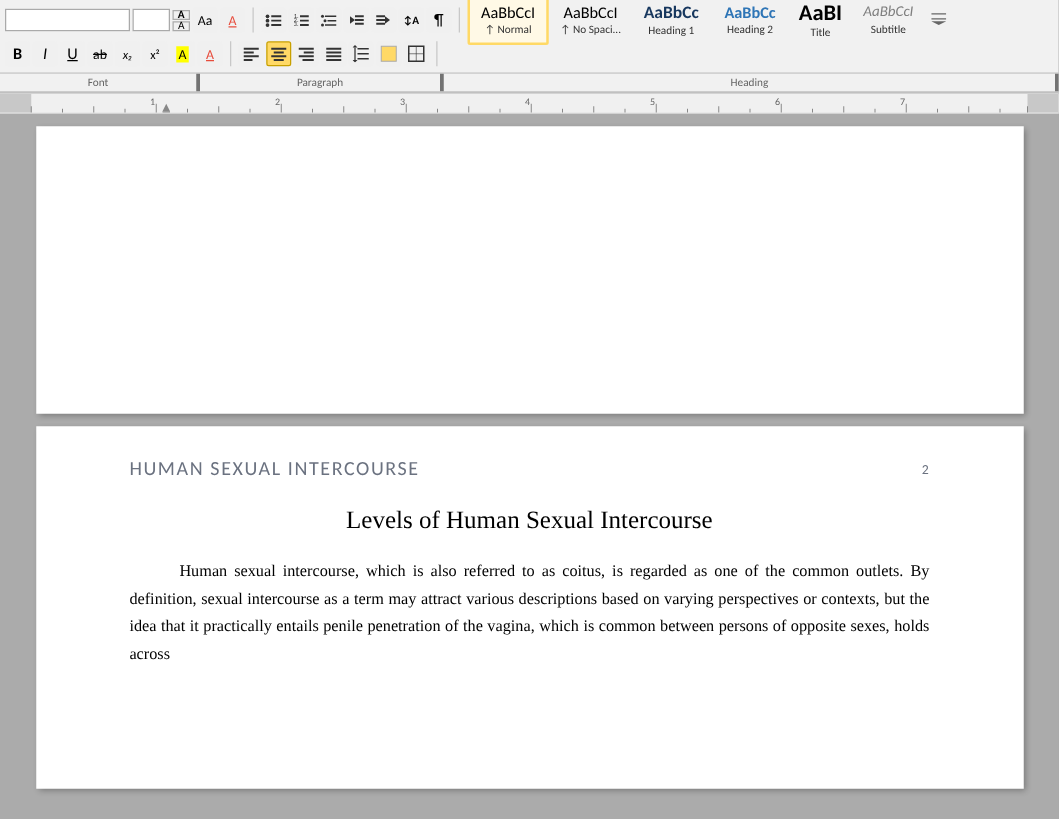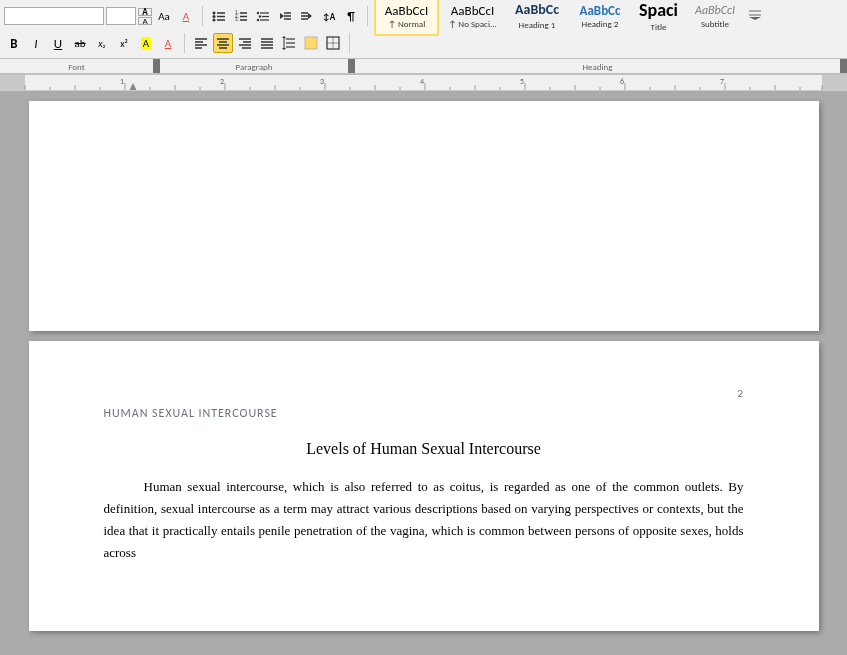--- a/index.html
+++ b/index.html
@@ -124,21 +124,21 @@
       display: flex;
       align-items: center;
       font-size: 9px;
       color: #666;
       padding: 0;
       height: 16px;
     }
 
     .section-label-item {
       text-align: center;
-      border-right: 7px solid #737373;
+      border-right: 3px solid #737373;
       height: 100%;
       display: flex;
       align-items: center;
       justify-content: center;
       padding: 0 10px;
     }
 
     
     .ruler {
       background: #f8f8f8;
@@ -169,34 +169,33 @@
       display: flex;
       justify-content: space-between;
       align-items: center;
       margin-bottom: 20px;
       color: #6b7280;
       font-size: 10px;
       letter-spacing: 0.05em;
     }
 
     .page-header-title {
-      font-size: 12px;
+      font-size: 16px;
       color: #6b7280;
       letter-spacing: 0.08em;
-      margin-top: 40px;
     }
 
     .page-header-num {
       font-size: 11px;
       color: #6b7280;
     }
 
     .doc-title {
       text-align: center;
-      font-size: 16px;
+      font-size: 20px;
       font-weight: normal;
       margin-bottom: 18px;
       font-family: 'Times New Roman', serif;
     }
 
     .doc-body {
       font-family: 'Times New Roman', serif;
       font-size: 13px;
       line-height: 1.7;
       text-align: justify;
@@ -294,21 +293,21 @@
         <div class="style-preview h1-preview" style="font-size:14px;font-weight:bold;color:#17375e;">AaBbCc</div>
         <div class="style-label">Heading 1</div>
       </div>
 
       <div class="style-btn" style="min-width:62px;">
         <div class="style-preview h2-preview" style="font-size:13px;font-weight:bold;color:#2e75b6;">AaBbCc</div>
         <div class="style-label">Heading 2</div>
       </div>
 
       <div class="style-btn" style="min-width:48px;">
-        <div class="style-preview title-preview" style="font-size:18px;font-weight:bold;color:#000;">Spaci</div>
+        <div class="style-preview title-preview" style="font-size:18px;font-weight:bold;color:#000;">AaBI</div>
         <div class="style-label">Title</div>
       </div>
 
       <div class="style-btn" style="min-width:58px;">
         <div class="style-preview subtitle-preview" style="font-size:12px;color:#7f7f7f;font-style:italic;">AaBbCcI</div>
         <div class="style-label">Subtitle</div>
       </div>
 
       <div style="display:flex;flex-direction:column;justify-content:center;align-items:center;padding:2px 4px;cursor:pointer;">
         <svg width="12" height="18" viewBox="0 0 12 18">

